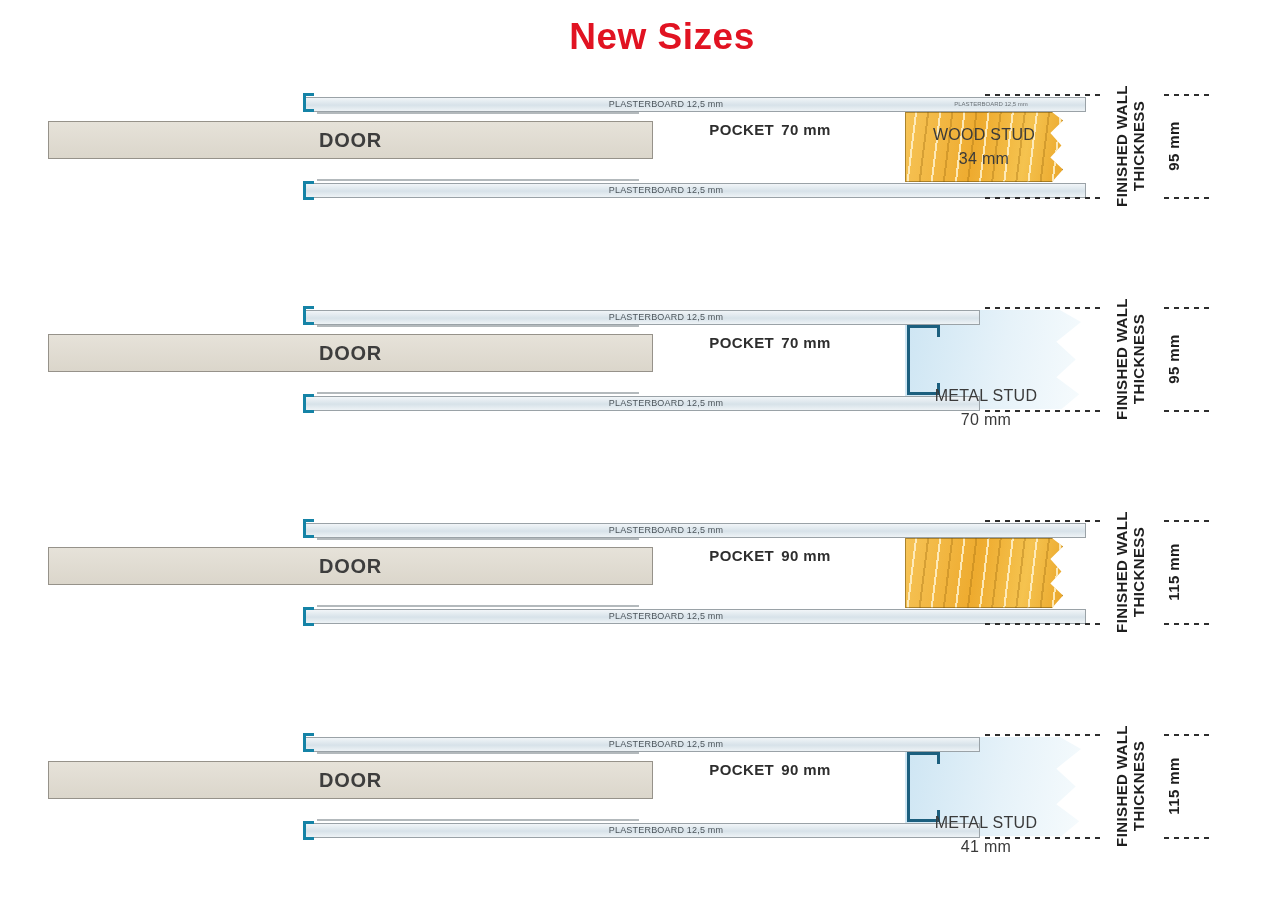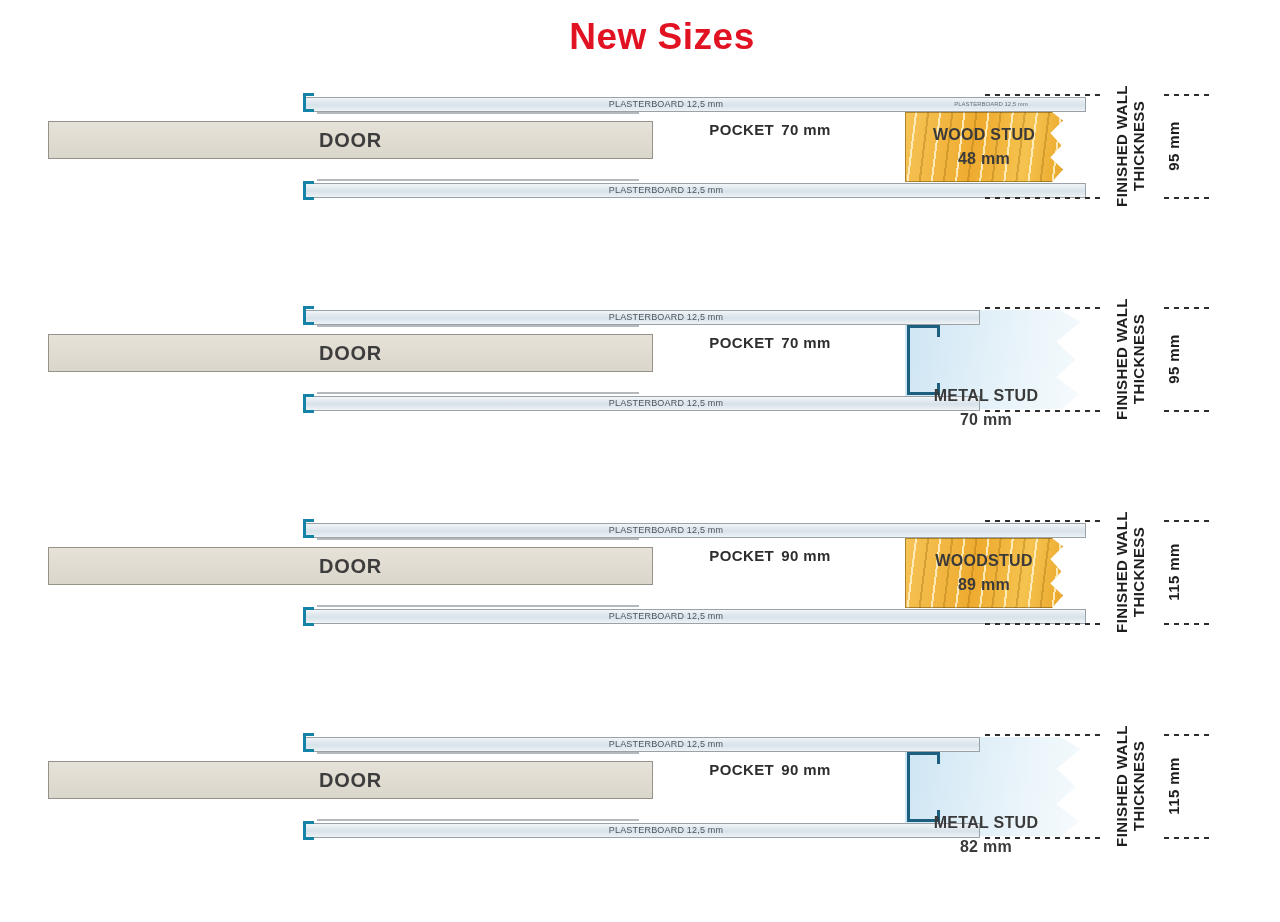--- a/index.html
+++ b/index.html
@@ -73,21 +73,21 @@
     position:absolute;left:907px;top:27px;width:33px;height:70px;box-sizing:border-box;z-index:3;
     border:3px solid #1c5f7e;border-right:none;
   }
   .metal-channel::before,.metal-channel::after{
     content:"";position:absolute;right:0;width:3px;height:9px;background:#1c5f7e;
   }
   .metal-channel::before{top:0;}
   .metal-channel::after{bottom:0;}
   .stud-label{
     position:absolute;left:905px;top:38px;width:158px;z-index:4;text-align:center;
-    color:#3a3a3a;font-weight:700;font-size:16px;line-height:24px;letter-spacing:.3px;white-space:nowrap;
+    color:#3a3a3a;font-weight:400;font-size:16px;line-height:24px;letter-spacing:.3px;white-space:nowrap;
   }
   .row.metal .stud-label{left:902px;width:168px;margin-top:48px;}
   .wall-name{
     position:absolute;left:1065px;top:-4px;width:130px;height:130px;z-index:5;
     display:flex;align-items:center;justify-content:center;text-align:center;
     transform:rotate(-90deg);
     font-weight:800;font-size:15px;line-height:17px;color:#1e1e1e;letter-spacing:.4px;white-space:nowrap;
   }
   .wall-size{
     position:absolute;left:1108px;top:-4px;width:130px;height:130px;z-index:5;
@@ -120,21 +120,21 @@
   <div class="door">
     <span class="door-label">DOOR</span>
   </div>
   <div class="pocket-label">
     <span class="pocket-word">POCKET</span>
     <span class="pocket-size">70 mm</span>
   </div>
   <div class="wood-stud"></div>
   <div class="stud-label">
     <div>WOOD STUD</div>
-    <div>48 mm</div>
+    <div>34 mm</div>
   </div>
   <div class="wall-name">
     <div>
       <div>FINISHED WALL</div>
       <div>THICKNESS</div>
     </div>
   </div>
   <div class="wall-size">95 mm</div>
 </div>
 
@@ -191,24 +191,20 @@
   <div class="rail top"></div>
   <div class="rail bottom"></div>
   <div class="door">
     <span class="door-label">DOOR</span>
   </div>
   <div class="pocket-label">
     <span class="pocket-word">POCKET</span>
     <span class="pocket-size">90 mm</span>
   </div>
   <div class="wood-stud"></div>
-  <div class="stud-label">
-    <div>WOODSTUD</div>
-    <div>89 mm</div>
-  </div>
   <div class="wall-name">
     <div>
       <div>FINISHED WALL</div>
       <div>THICKNESS</div>
     </div>
   </div>
   <div class="wall-size">115 mm</div>
 </div>
 
 <div class="row metal" style="top:725px">
@@ -230,21 +226,21 @@
   <div class="door">
     <span class="door-label">DOOR</span>
   </div>
   <div class="pocket-label">
     <span class="pocket-word">POCKET</span>
     <span class="pocket-size">90 mm</span>
   </div>
   <div class="metal-channel"></div>
   <div class="stud-label">
     <div>METAL STUD</div>
-    <div>82 mm</div>
+    <div>41 mm</div>
   </div>
   <div class="wall-name">
     <div>
       <div>FINISHED WALL</div>
       <div>THICKNESS</div>
     </div>
   </div>
   <div class="wall-size">115 mm</div>
 </div>
 

